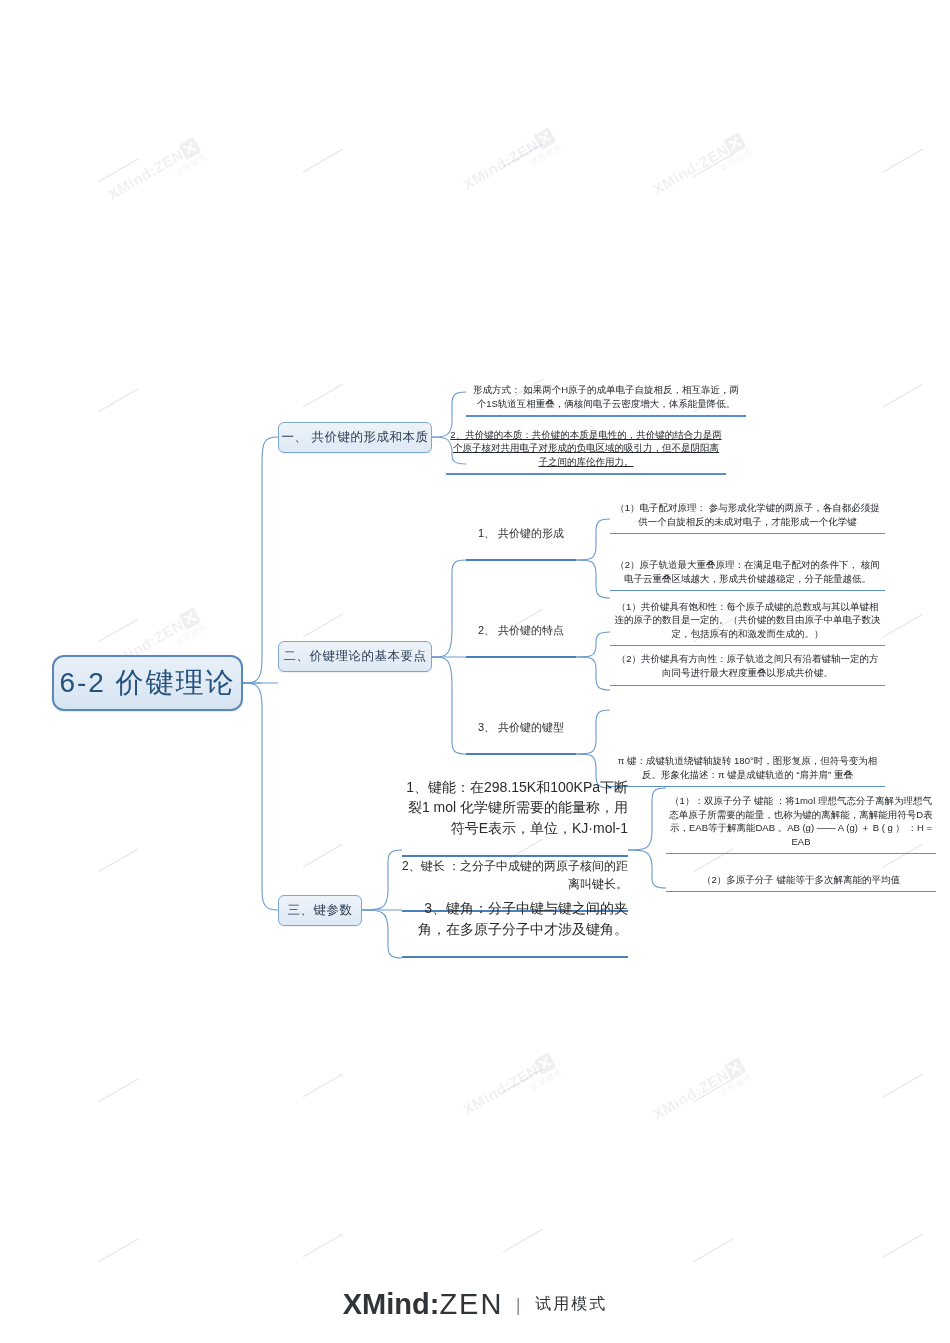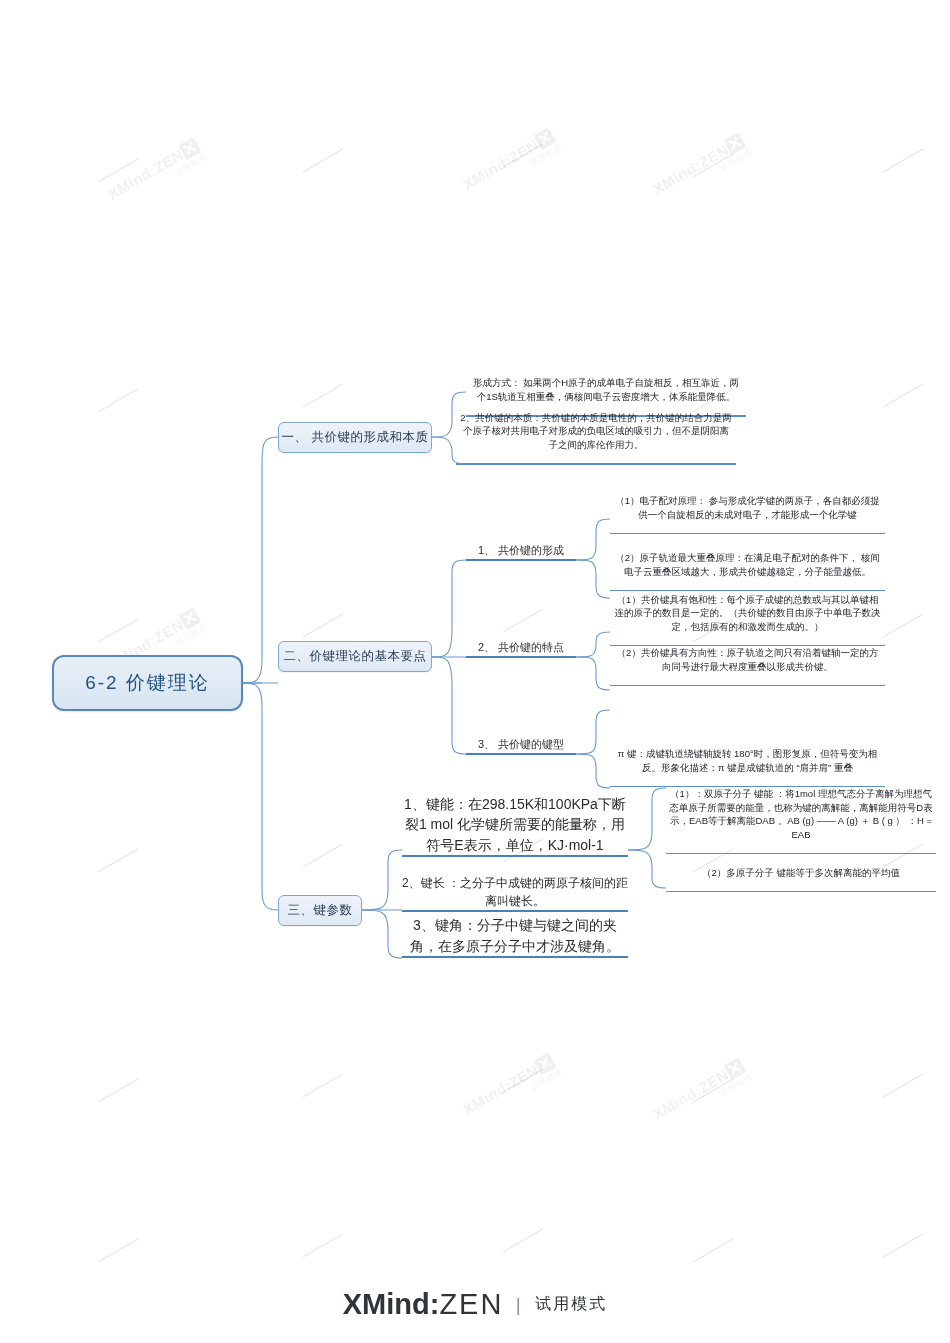--- a/index.html
+++ b/index.html
@@ -91,21 +91,21 @@
     z-index: 2;
     box-sizing: border-box;
   }
 
   
   .root-node {
     background: linear-gradient(180deg, #e8eff7 0%, #d7e5f2 100%);
     border: 2px solid #5b87bf;
     border-radius: 12px;
     color: #24527f;
-    font-size: 19px;
+    font-size: 28px;
     letter-spacing: 2px;
     text-align: center;
     display: flex;
     align-items: center;
     justify-content: center;
     box-shadow: 0 1px 2px rgba(0,0,0,0.10);
   }
 
   
   .lvl1-node {
@@ -119,39 +119,39 @@
     display: flex;
     align-items: center;
     justify-content: center;
     box-shadow: 0 1px 1px rgba(0,0,0,0.06);
   }
 
   
   .lvl2-node {
     color: #2b2b2b;
     font-size: 11px;
-    text-align: center;
+    text-align: right;
     display: flex;
     align-items: flex-end;
     justify-content: center;
-    padding-bottom: 0;
+    padding-bottom: 17px;
     border-bottom: 2.5px solid #4a7fbe;
     line-height: 1.45;
   }
 
   
   .leaf-node {
     color: #23262b;
     font-size: 9.5px;
     line-height: 1.42;
     text-align: center;
     display: flex;
     align-items: flex-end;
     justify-content: center;
-    padding: 0 3px 12px 3px;
+    padding: 0 3px 5px 3px;
     border-bottom: 2px solid #5b8fc9;
   }
   .leaf-node.thin {
     border-bottom-width: 1.6px;
   }
 
   
   #footer {
     position: absolute;
     left: 0;
@@ -277,21 +277,21 @@
   </div>
 
   <div class="node lvl1-node" style="left:278px; top:422px; width:154px; height:31px;">
     <span>一、 共价键的形成和本质</span>
   </div>
 
   <div class="node leaf-node" style="left:466px; top:370px; width:280px; height:47px;">
     <span>形成方式： 如果两个H原子的成单电子自旋相反，相互靠近，两个1S轨道互相重叠，俩核间电子云密度增大，体系能量降低。</span>
   </div>
 
-  <div class="node leaf-node" style="left:456px; top:418px; width:280px; height:47px;">
+  <div class="node leaf-node" style="left:446px; top:418px; width:280px; height:57px;text-decoration:underline;">
     <span>2、共价键的本质：共价键的本质是电性的，共价键的结合力是两个原子核对共用电子对形成的负电区域的吸引力，但不是阴阳离子之间的库伦作用力。</span>
   </div>
 
   <div class="node lvl1-node" style="left:278px; top:641px; width:154px; height:31px;">
     <span>二、价键理论的基本要点</span>
   </div>
 
   <div class="node lvl2-node" style="left:466px; top:536px; width:110px; height:25px;">
     <span>1、 共价键的形成</span>
   </div>
@@ -307,21 +307,21 @@
 参与形成化学键的两原子，各自都必须提供一个自旋相反的未成对电子，才能形成一个化学键</span>
   </div>
   <div class="node leaf-node thin" style="left:610px; top:538px; width:275px; height:53px;">
     <span>（2）原子轨道最大重叠原理：在满足电子配对的条件下，
 核间电子云重叠区域越大，形成共价键越稳定，分子能量越低。</span>
   </div>
 
   <div class="node leaf-node thin" style="left:610px; top:601px; width:275px; height:45px;">
     <span>（1）共价键具有饱和性：每个原子成键的总数或与其以单键相连的原子的数目是一定的。（共价键的数目由原子中单电子数决定，包括原有的和激发而生成的。）</span>
   </div>
-  <div class="node leaf-node thin" style="left:610px; top:650px; width:275px; height:36px;">
+  <div class="node leaf-node thin" style="left:610px; top:650px; width:275px; height:36px;font-family:Liberation Mono, monospace;">
     <span>（2）共价键具有方向性：原子轨道之间只有沿着键轴一定的方向同号进行最大程度重叠以形成共价键。</span>
   </div>
 
   <div class="node leaf-node thin" style="left:610px; top:740px; width:275px; height:47px;">
     <span>π 键：成键轨道绕键轴旋转 180°时，图形复原，但符号变为相反。形象化描述：π 键是成键轨道的 “肩并肩” 重叠</span>
   </div>
 
   <div class="node lvl1-node" style="left:278px; top:895px; width:84px; height:31px;">
     <span>三、键参数</span>
   </div>

